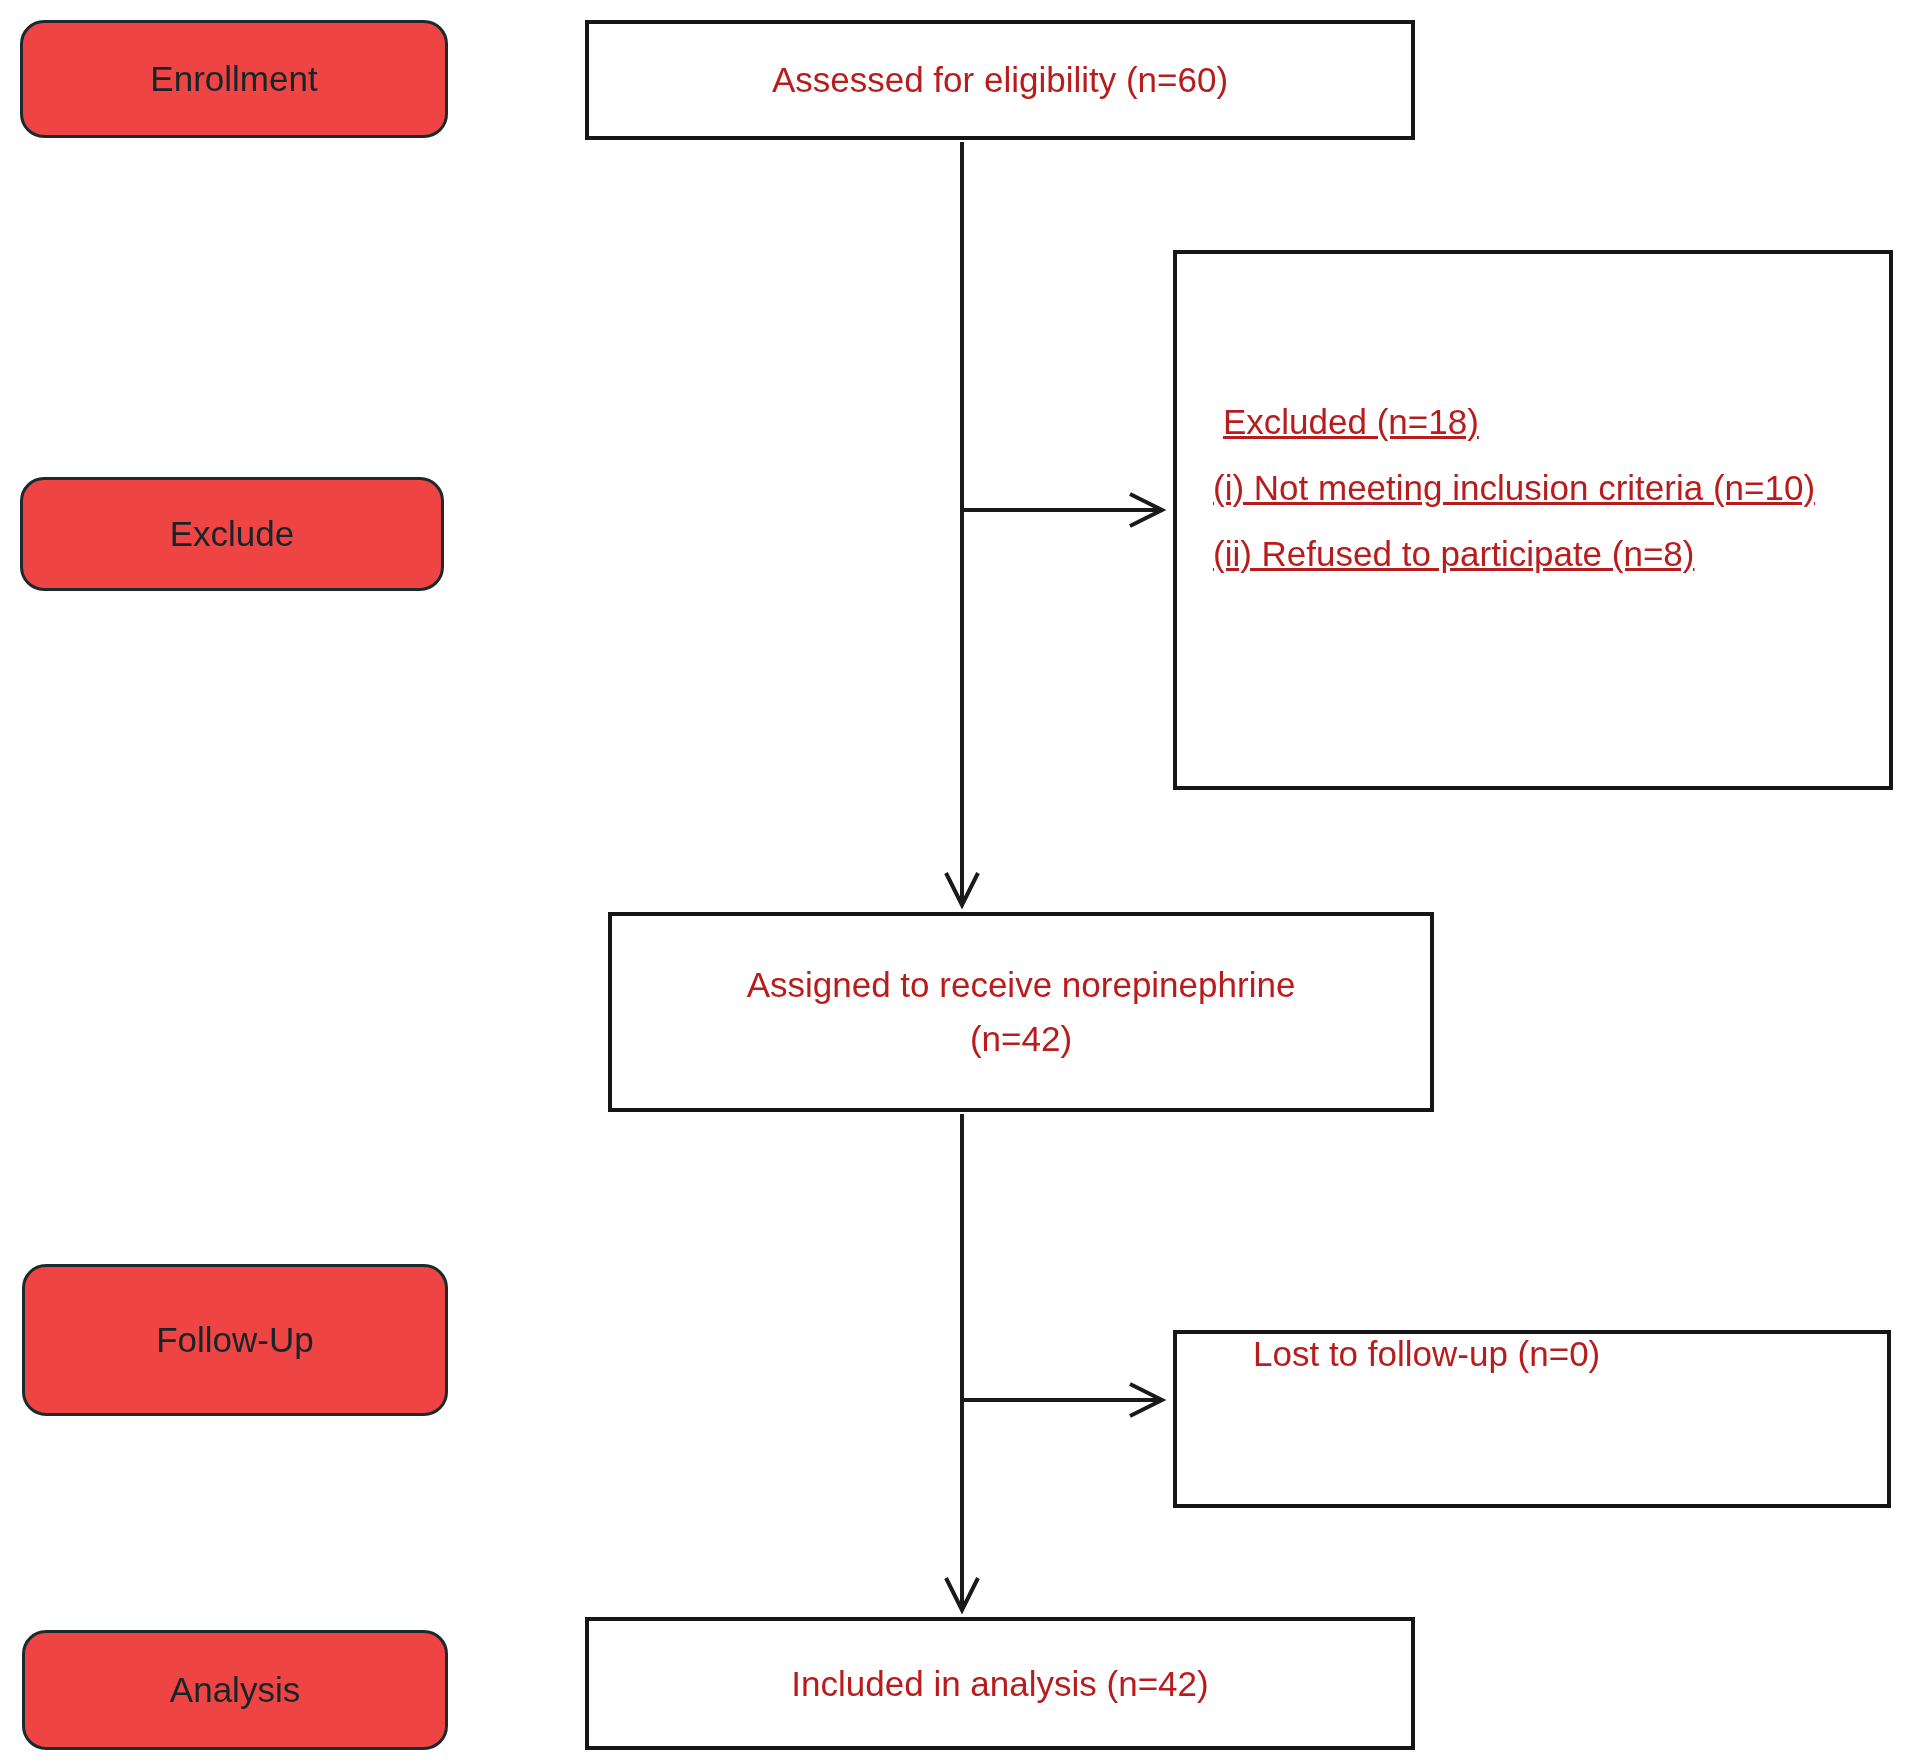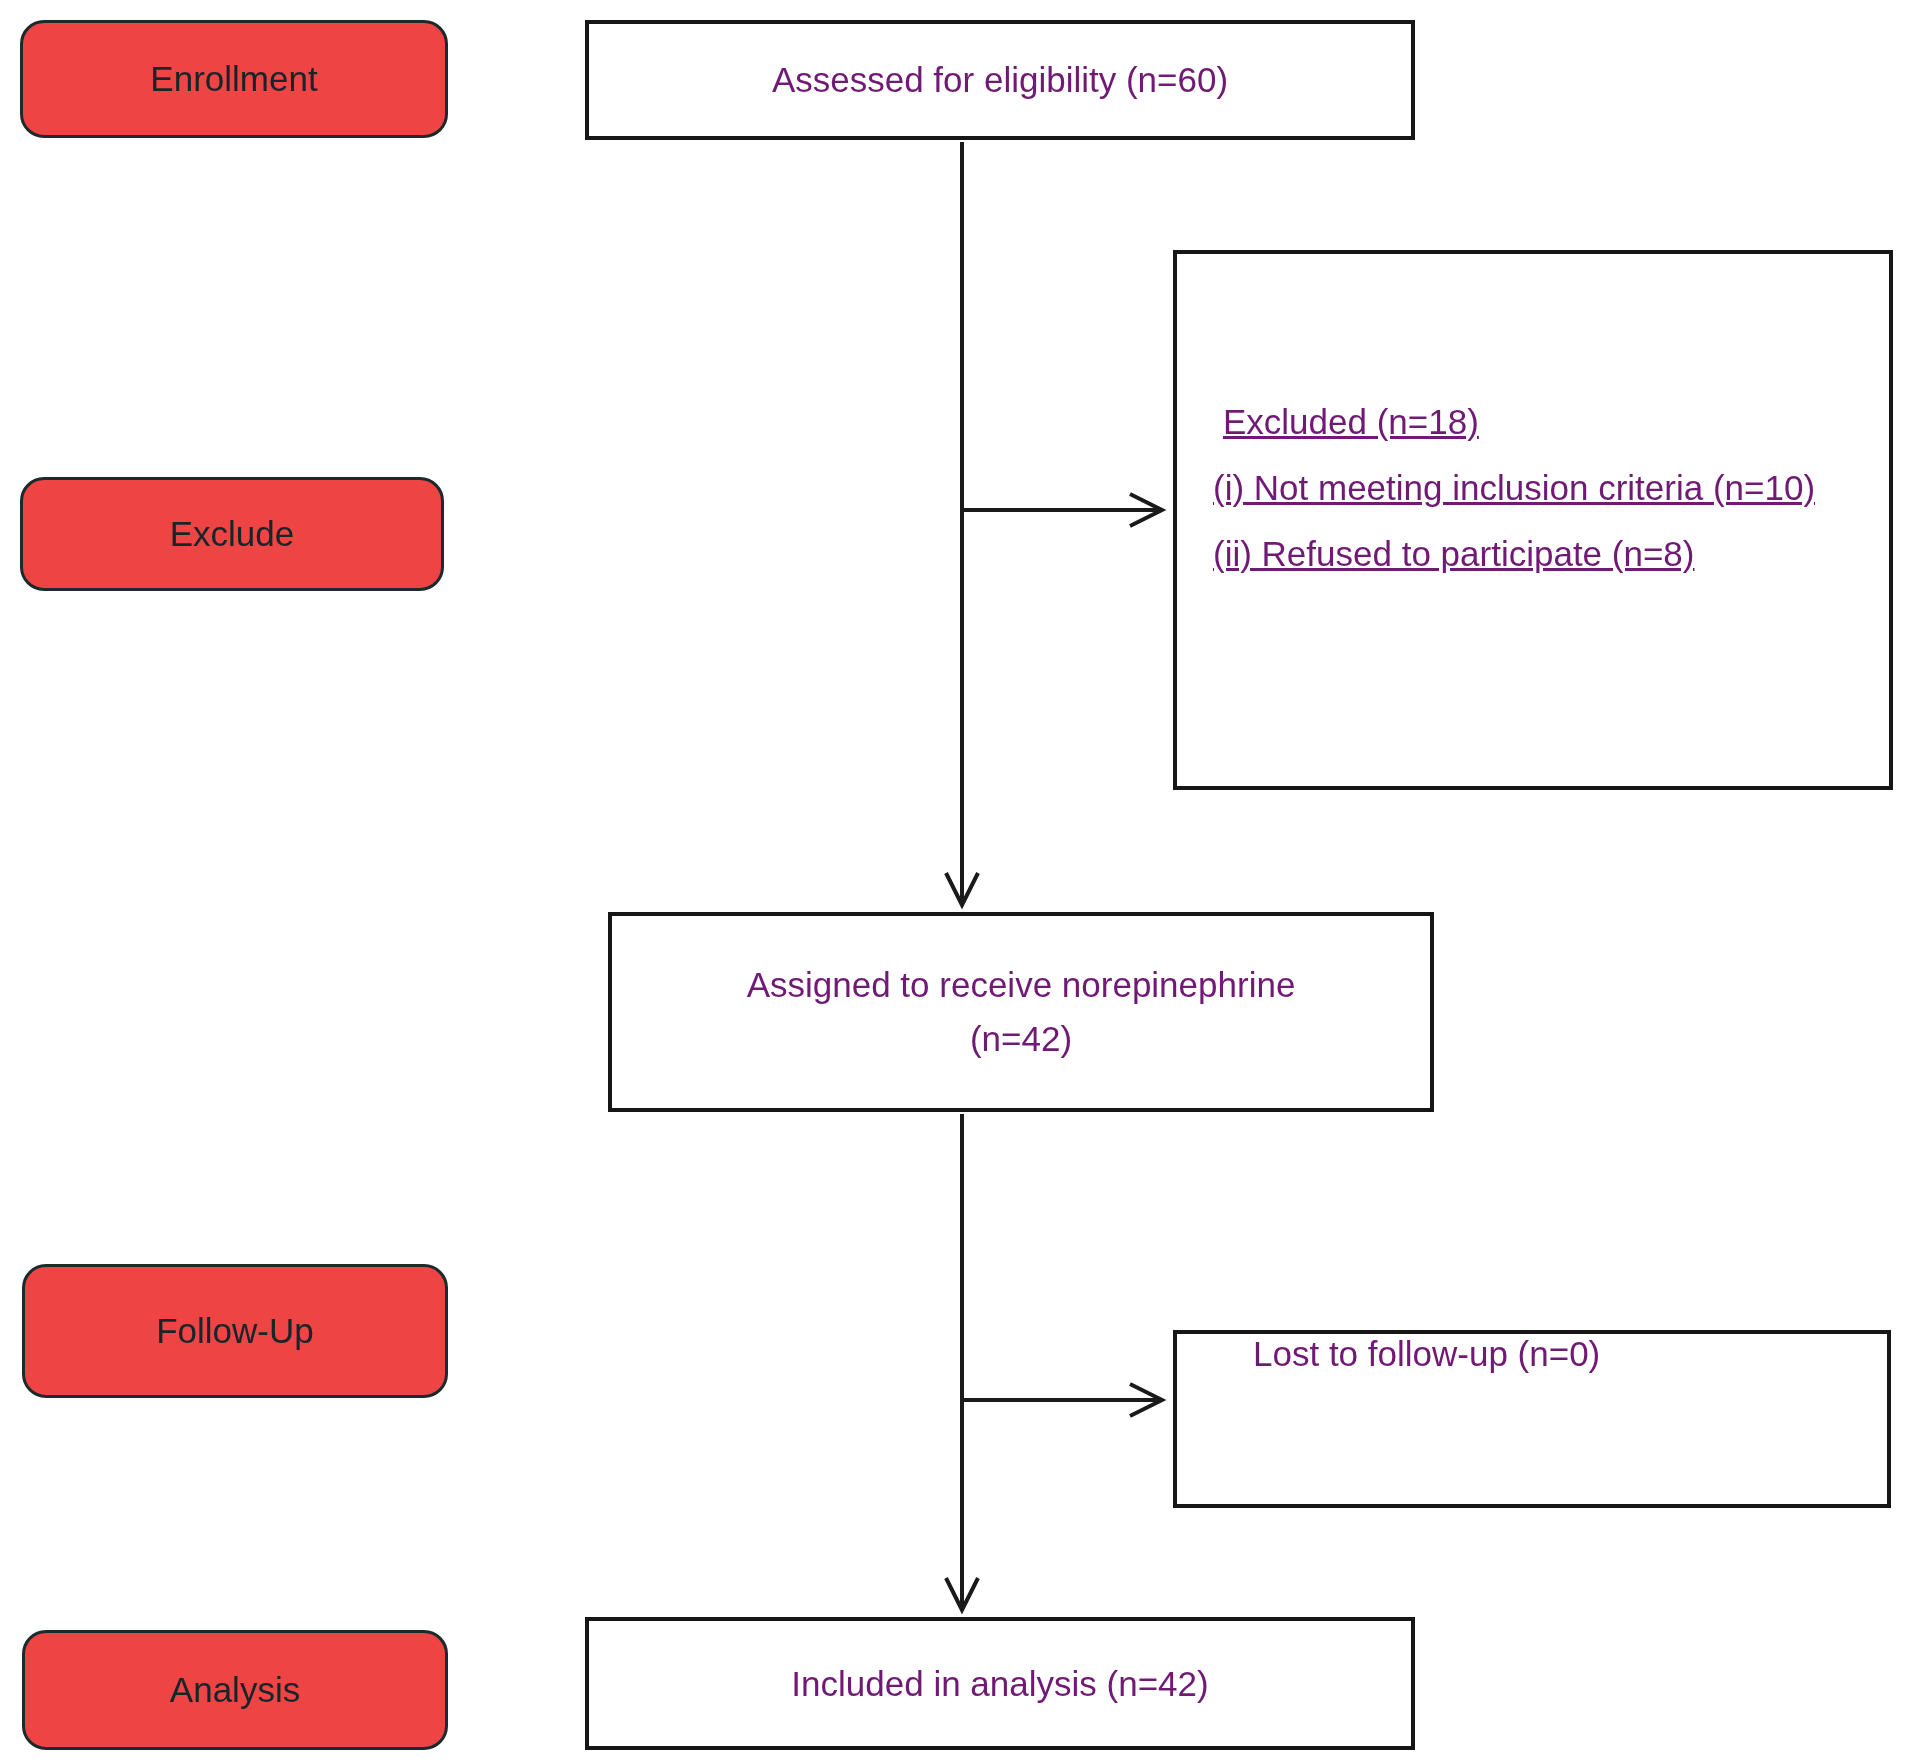--- a/index.html
+++ b/index.html
@@ -21,30 +21,30 @@
     border: 3px solid #1b2a2c;
     border-radius: 24px;
     display: flex;
     align-items: center;
     justify-content: center;
     font-size: 35px;
     color: #15262a;
   }
   .stage-enrollment { left: 20px;  top: 20px;   width: 428px; height: 118px; }
   .stage-exclude    { left: 20px;  top: 477px;  width: 424px; height: 114px; }
-  .stage-followup   { left: 22px;  top: 1264px; width: 426px; height: 134px; }
+  .stage-followup   { left: 22px;  top: 1264px; width: 426px; height: 152px; }
   .stage-analysis   { left: 22px;  top: 1630px; width: 426px; height: 120px; }
 
   
   .node {
     position: absolute;
     background: #ffffff;
     border: 4px solid #161616;
     font-size: 35px;
-    color: #701a75;
+    color: #b91c1c;
   }
   .node-center {
     display: flex;
     align-items: center;
     justify-content: center;
     text-align: center;
   }
   .node-assessed { left: 585px;  top: 20px;   width: 830px; height: 120px; }
   .node-excluded { left: 1173px; top: 250px;  width: 720px; height: 540px;
                    padding: 150px 20px 0 36px; }

